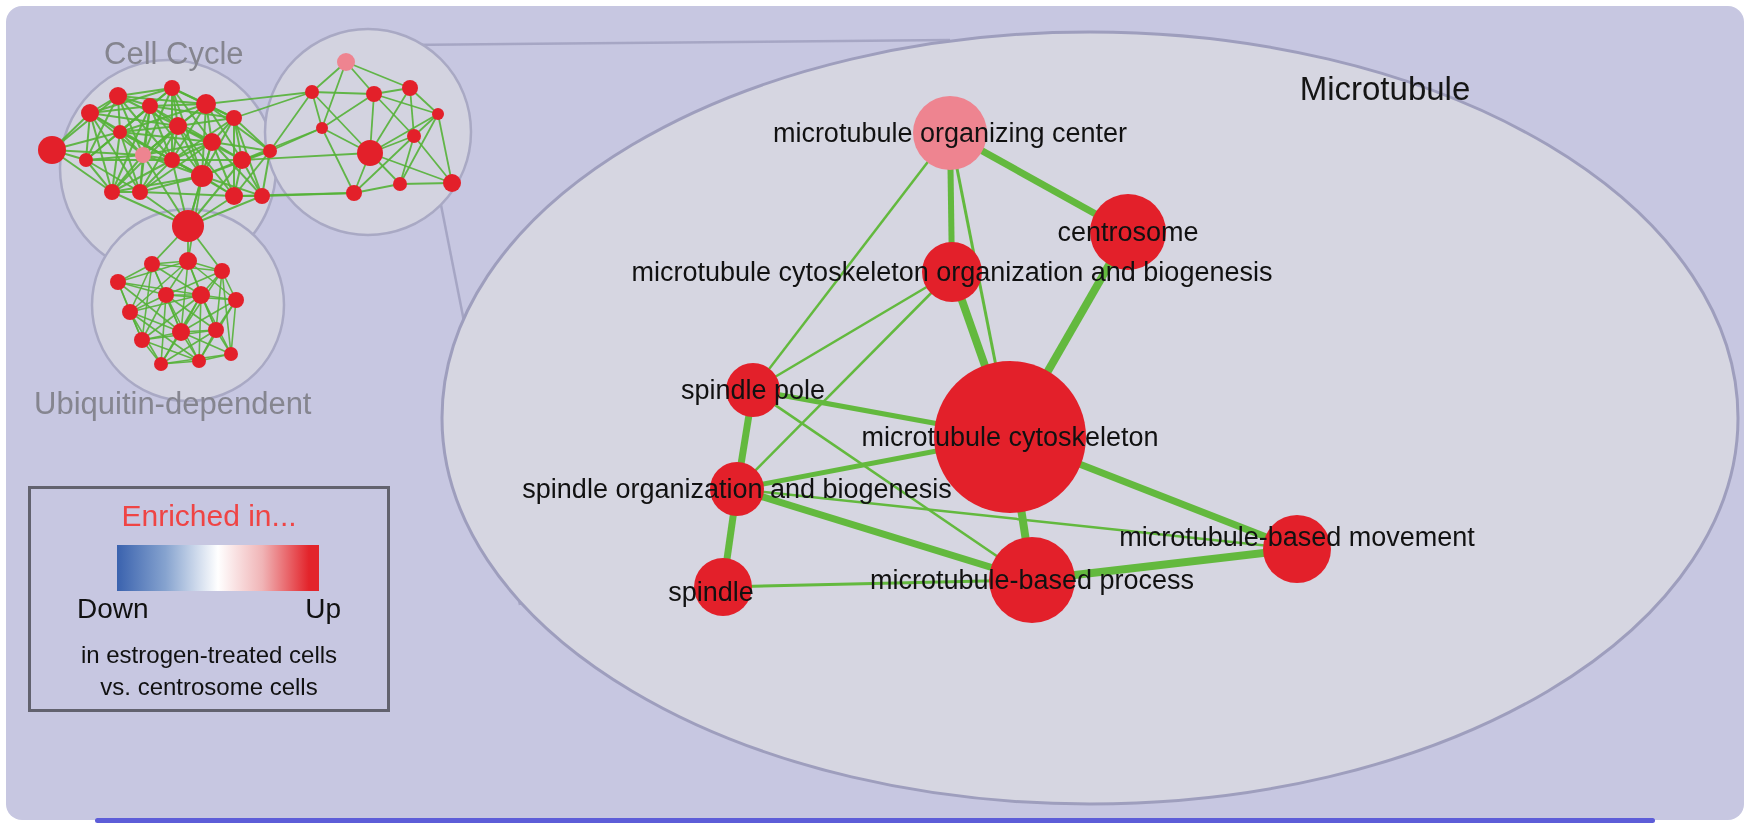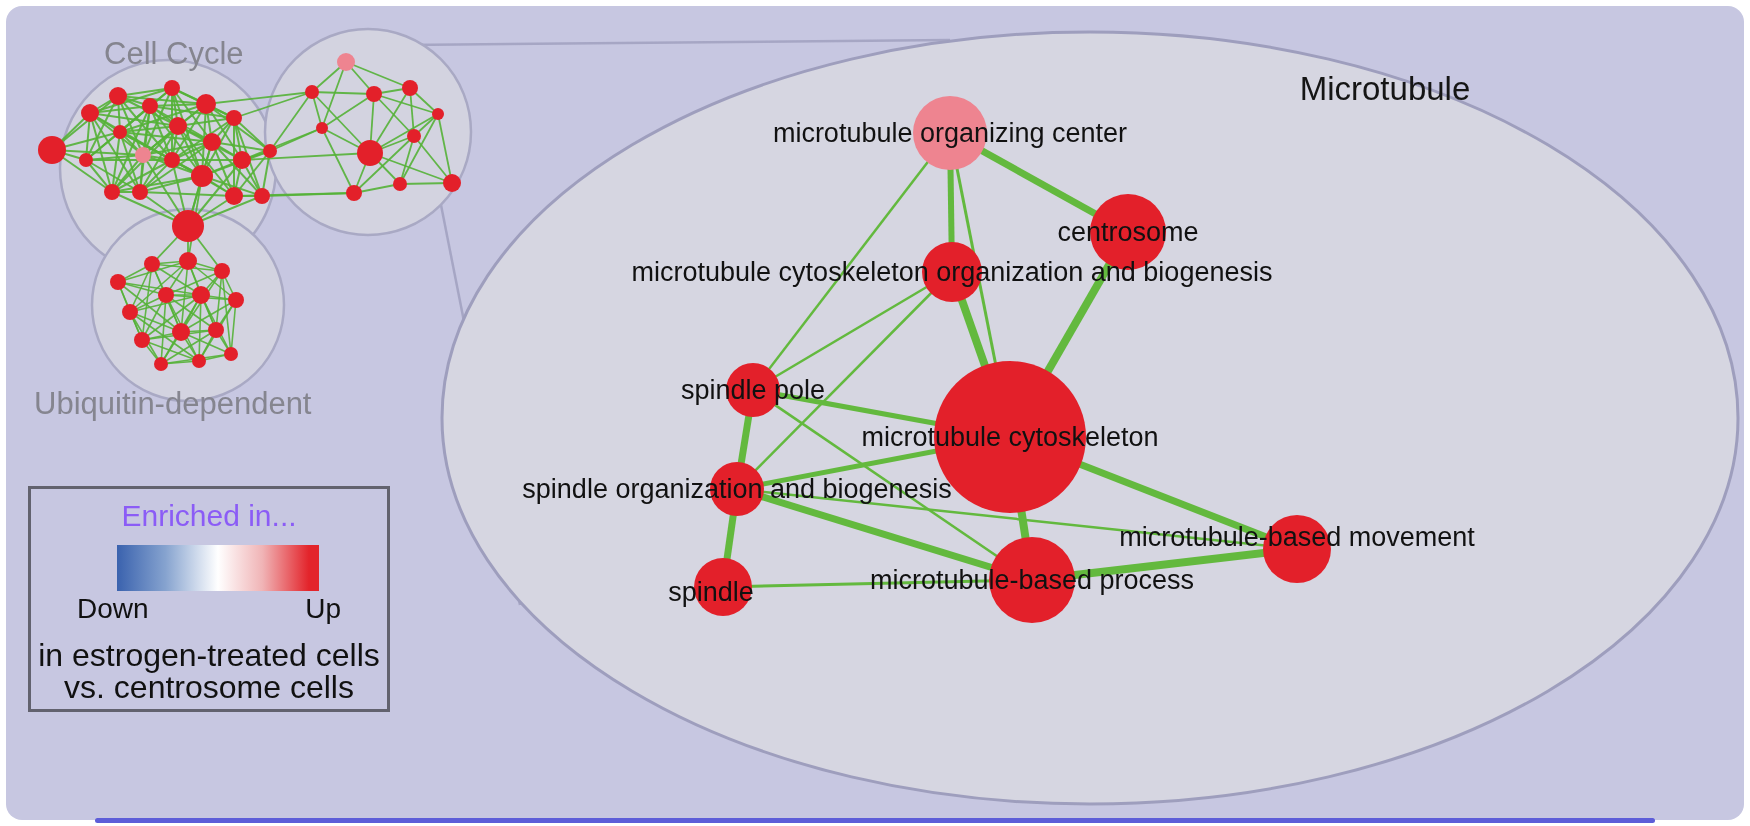--- a/index.html
+++ b/index.html
@@ -21,27 +21,27 @@
   .overlay-label { position:absolute; white-space:nowrap; }
   .cell-cycle-label { left:104px; top:36px; font-size:31px; }
   .ubiquitin-label { left:34px; top:378px; font-size:31px; line-height:38px; }
   .detail-title { left:1235px; top:44px; width:300px; text-align:center;
                   font-size:33px; line-height:41px; color:#151515;margin-top:24px; }
 
   .legend {
     position:absolute; left:28px; top:486px; width:362px; height:226px;
     border:3px solid #62626e;
   }
-  .legend-title { text-align:center; margin-top:10px; font-size:30px; color:#8b5cf6; }
+  .legend-title { text-align:center; margin-top:10px; font-size:30px; color:#ef4444; }
   .legend-bar { position:absolute; left:86px; top:56px; width:202px; height:46px; }
   .legend-row { position:absolute; left:46px; right:46px; top:104px;
                 display:flex; justify-content:space-between;
                 font-size:28px; color:#111; }
   .legend-caption { position:absolute; left:0; right:0; top:150px;
-                    text-align:center; font-size:32px; line-height:32px; color:#111; }
+                    text-align:center; font-size:24px; line-height:32px; color:#111; }
 
   .bottom-line { position:absolute; left:95px; top:818px; width:1560px; height:5px;
                  border-radius:3px; }
 </style>
 </head>
 <body>
 
 <div class="canvas" id="canvas" style="background: rgb(199, 199, 225);"></div>
 
 <svg id="figure-svg" width="1750" height="826">

